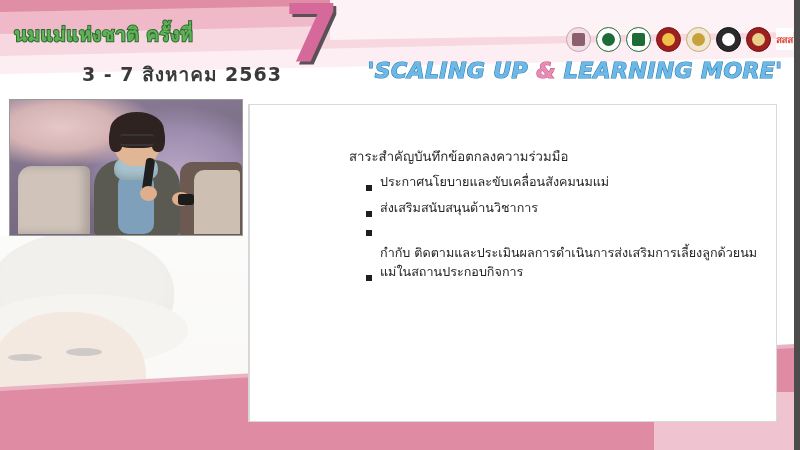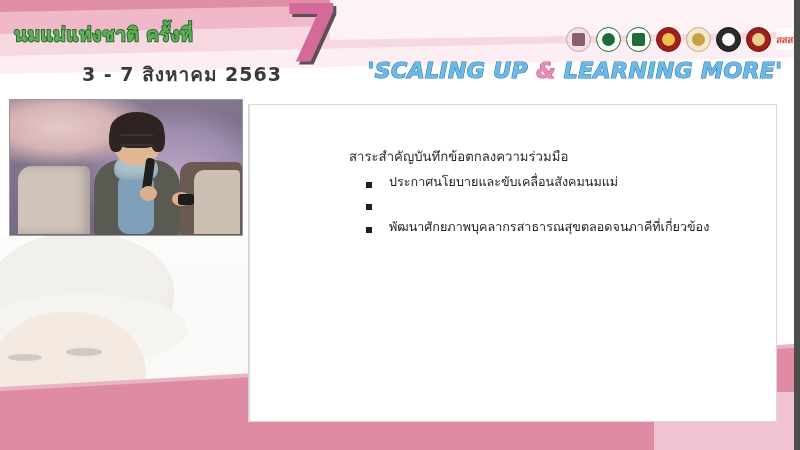--- a/index.html
+++ b/index.html
@@ -162,21 +162,21 @@
     background:#ffffff;border:1px solid #d9d9d9;box-sizing:border-box;
   }
   .panel-head{
     position:absolute;left:349px;top:118px;width:420px;
     font-size:13.2px;line-height:22px;color:#2b2b2b;margin-top:28px;
   }
   .bullets{
     position:absolute;left:366px;top:172px;width:400px;
   }
   .bullet{
-    display:flex;align-items:center;gap:17px;
+    display:flex;align-items:flex-end;gap:8px;
     margin-bottom:7px;
   }
   .bullet .sq{
     flex:0 0 auto;width:6px;height:6px;background:#1e1e1e;margin-top:6px;
   }
   .bullet .btxt{
     font-size:12.6px;line-height:19px;color:#222222;
   }
 
   .vdiv{position:absolute;left:248px;top:104px;width:1px;height:318px;background:#d6d6d6;}
@@ -275,20 +275,24 @@
     <div>สาระสำคัญบันทึกข้อตกลงความร่วมมือ</div>
   </div>
 
   <div class="bullets">
     <div class="bullet">
       <span class="sq"></span>
       <span class="btxt">ประกาศนโยบายและขับเคลื่อนสังคมนมแม่</span>
     </div>
     <div class="bullet">
       <span class="sq"></span>
-    </div>
-    <div class="bullet">
-      <span class="sq"></span>
-      <span class="btxt">พัฒนาศักยภาพบุคลากรสาธารณสุขตลอดจนภาคีที่เกี่ยวข้อง</span>
+      <span class="btxt">ส่งเสริมสนับสนุนด้านวิชาการ</span>
+    </div>
+    <div class="bullet">
+      <span class="sq"></span>
+    </div>
+    <div class="bullet">
+      <span class="sq"></span>
+      <span class="btxt">กำกับ ติดตามและประเมินผลการดำเนินการส่งเสริมการเลี้ยงลูกด้วยนมแม่ในสถานประกอบกิจการ</span>
     </div>
   </div>
 
 </div>
 
 </body></html>

